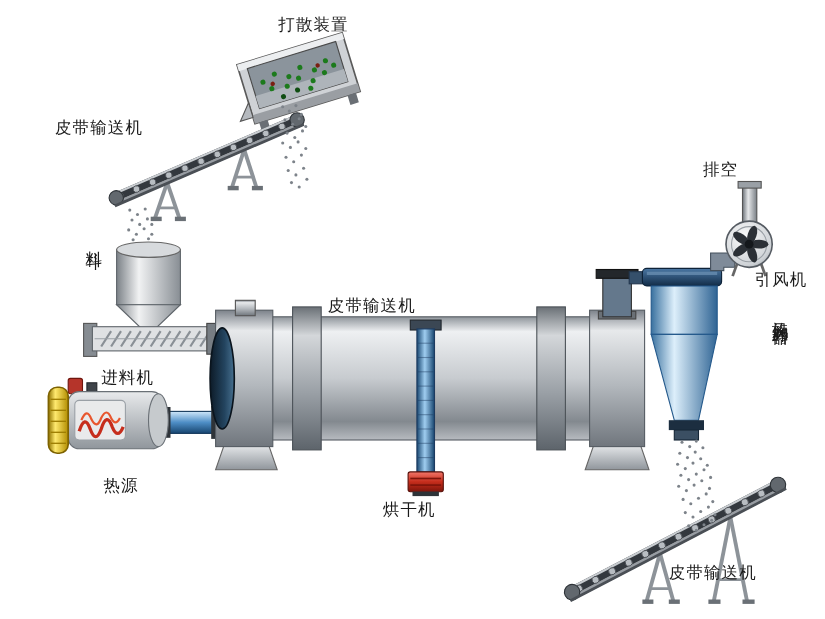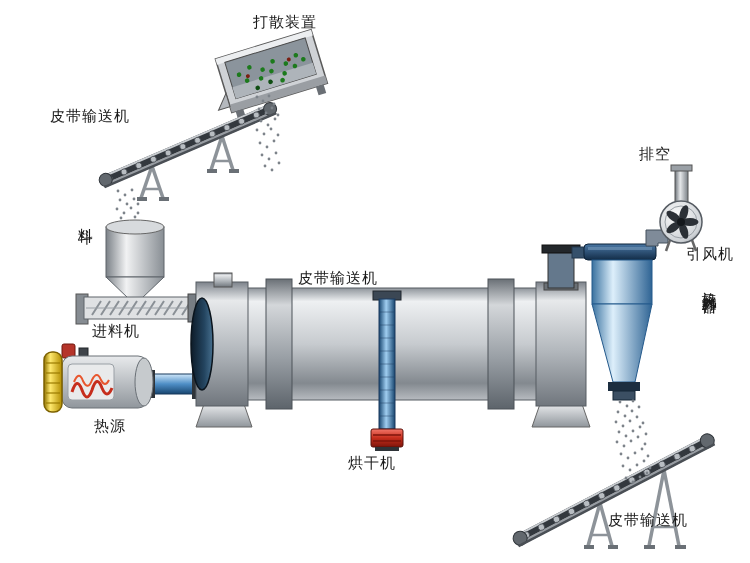--- a/index.html
+++ b/index.html
@@ -376,22 +376,22 @@
       <rect x="371" y="429" width="32" height="18" rx="2" fill="url(#redV)" stroke="#58100a"></rect>
       <line x1="373" y1="435" x2="401" y2="435" stroke="#7e150b" stroke-width="1.5"></line>
       <line x1="373" y1="441" x2="401" y2="441" stroke="#7e150b" stroke-width="1.5"></line>
       <rect x="375" y="447" width="24" height="4" fill="#2e3338"></rect>
     </g>
   </svg>
 
   <div class="lbl" style="left:253px;top:14px">打散装置</div>
   <div class="lbl" style="left:50px;top:108px">皮带输送机</div>
   <div class="lbl v" style="left:76px;top:216px">料斗</div>
-  <div class="lbl" style="left:92px;top:323px">进料机</div>
-  <div class="lbl" style="left:94px;top:418px">热源</div>
+  <div class="lbl" style="left:92px;top:335px">进料机</div>
+  <div class="lbl" style="left:94px;top:433px">热源</div>
   <div class="lbl" style="left:298px;top:270px">皮带输送机</div>
   <div class="lbl" style="left:348px;top:455px">烘干机</div>
   <div class="lbl" style="left:639px;top:146px">排空</div>
   <div class="lbl" style="left:686px;top:246px">引风机</div>
   <div class="lbl v" style="left:700px;top:280px">旋风卸料器</div>
   <div class="lbl" style="left:608px;top:512px">皮带输送机</div>
 
 </div>
 
 </body></html>

